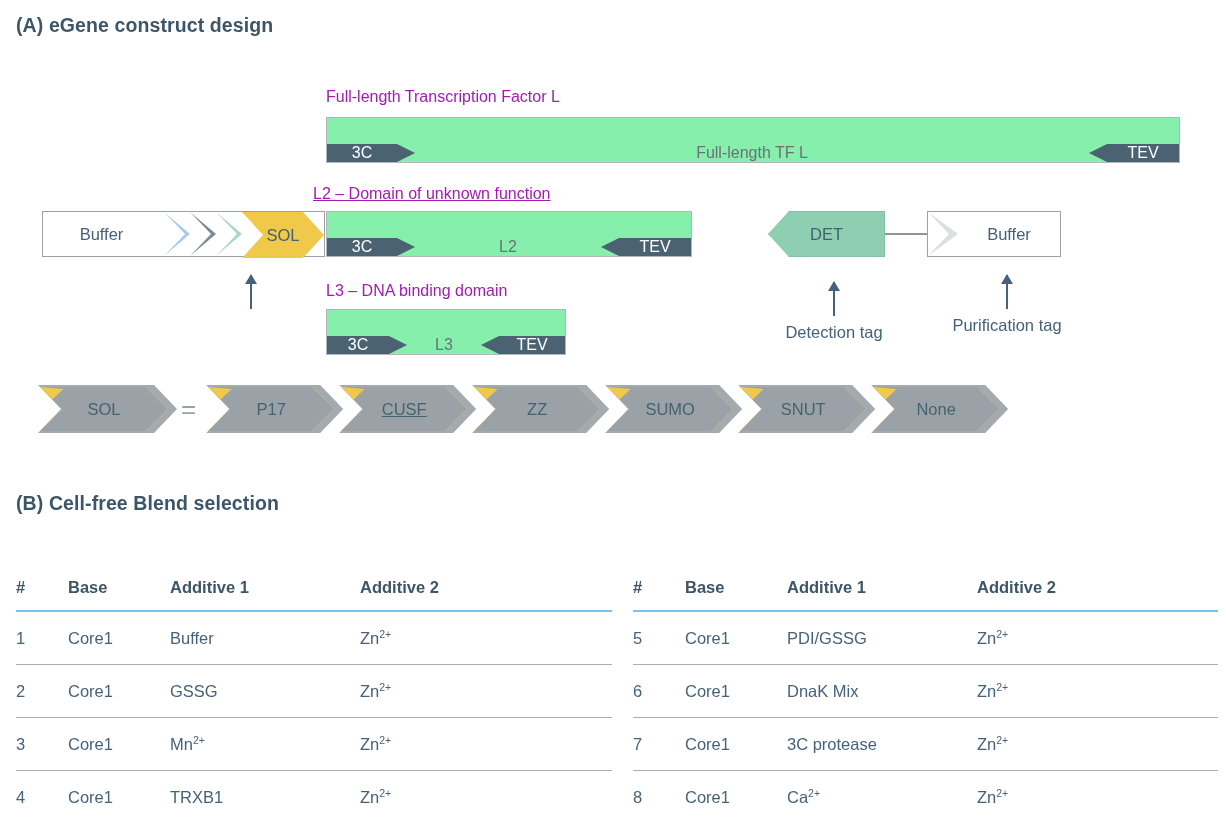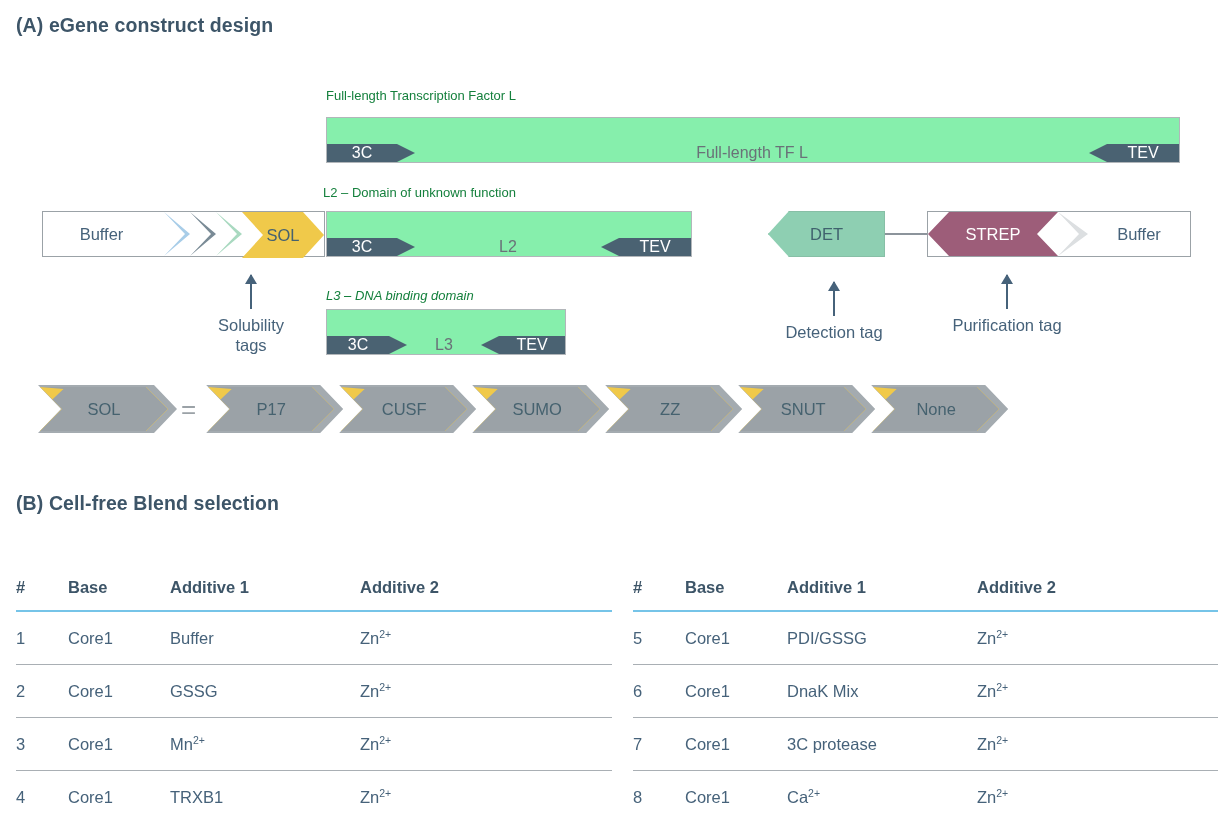--- a/index.html
+++ b/index.html
@@ -24,22 +24,22 @@
     color: #3d5568;
     letter-spacing: 0.1px;
     white-space: nowrap;
   }
   #title-a { left: 16px; top: 14px; }
   #title-b { left: 16px; top: 492px; text-align: right; }
 
   
   .construct-label {
     position: absolute;
-    font-size: 13px;
-    color: #15803d;
+    font-size: 16px;
+    color: #a21caf;
     white-space: nowrap;
   }
 
   
   .construct {
     position: absolute;
     background: #86efac;
     border: 1px solid #b2b6ba;
     display: flex;
     align-items: flex-end;
@@ -217,82 +217,79 @@
 
 <div class="section-title" id="title-a">(A) eGene construct design</div>
 
 <div class="construct-label" style="left:326px; top:88px;">Full-length Transcription Factor L</div>
 <div class="construct" id="construct-1" style="left:326px; top:117px; width:854px; height:46px;">
   <div class="seg seg-3c" style="width:88px;">3C</div>
   <div class="seg seg-body">Full-length TF L</div>
   <div class="seg seg-tev" style="width:90px;">TEV</div>
 </div>
 
-<div class="construct-label" style="left:323px; top:185px;">L2 – Domain of unknown function</div>
+<div class="construct-label" style="left:313px; top:185px;text-decoration:underline;">L2 – Domain of unknown function</div>
 <div class="construct" id="construct-2" style="left:326px; top:211px; width:366px; height:46px;">
   <div class="seg seg-3c" style="width:88px;">3C</div>
   <div class="seg seg-body">L2</div>
   <div class="seg seg-tev" style="width:90px;">TEV</div>
 </div>
 
-<div class="construct-label" style="left:326px; top:288px;font-style:italic;">L3 – DNA binding domain</div>
+<div class="construct-label" style="left:326px; top:282px;">L3 – DNA binding domain</div>
 <div class="construct" id="construct-3" style="left:326px; top:309px; width:240px; height:46px;">
   <div class="seg seg-3c" style="width:80px;">3C</div>
   <div class="seg seg-body">L3</div>
   <div class="seg seg-tev" style="width:84px;">TEV</div>
 </div>
 
 <div id="tag-group-left">
   <div class="tg-buffer">Buffer</div>
   <div class="mini-chev" style="background:#a8cde8; margin-left:4px;"></div>
   <div class="mini-chev" style="background:#7a8b96;"></div>
   <div class="mini-chev" style="background:#a9d9c0;"></div>
   <div class="chev chev-right" style="width:82px; background:#f0c94a; color:#46626f;">SOL</div>
 </div>
 
 <div id="tag-group-right">
   <div class="chev chev-left-flat" style="width:117px; background:#8ecfb2; color:#40626e; border:1px solid #87bfa6;">DET</div>
   <div class="connector"></div>
   <div style="display:flex; align-items:stretch; height:46px; border:1px solid #9ba2a7; background:#ffffff;">
-    <div class="chev chev-left" style="width:130px; background:#9d5d79; color:#ffffff; height:100%;">STREP</div>
     <div class="mini-chev" style="background:#dcdfe1; width:30px;"></div>
     <div style="width:102px; display:flex; align-items:center; justify-content:center; font-size:16.5px; color:#46627a;">Buffer</div>
   </div>
 </div>
 
 <div class="anno" style="left:186px; top:275px; width:130px;">
   <div class="anno-arrow" style="height:34px;"></div>
-  <div class="anno-text">Solubility
-tags</div>
 </div>
 <div class="anno" style="left:768px; top:282px; width:132px;">
   <div class="anno-arrow" style="height:34px;"></div>
   <div class="anno-text">Detection tag</div>
 </div>
 <div class="anno" style="left:940px; top:275px; width:134px;">
   <div class="anno-arrow" style="height:34px;"></div>
   <div class="anno-text">Purification tag</div>
 </div>
 
 <div class="chev-row" id="sol-legend" style="left:40px; top:387px;">
   <div class="lg-wrap">
       <div class="lg-chev" style="width:128px;">SOL</div>
     </div>
   <div class="equals">=</div>
   <div class="lg-wrap">
       <div class="lg-chev" style="width:126px;">P17</div>
     </div>
   <div class="lg-wrap">
-      <div class="lg-chev" style="width:126px;">CUSF</div>
+      <div class="lg-chev" style="width:126px;text-decoration:underline;">CUSF</div>
+    </div>
+  <div class="lg-wrap">
+      <div class="lg-chev" style="width:126px;">ZZ</div>
     </div>
   <div class="lg-wrap">
       <div class="lg-chev" style="width:126px;">SUMO</div>
-    </div>
-  <div class="lg-wrap">
-      <div class="lg-chev" style="width:126px;">ZZ</div>
     </div>
   <div class="lg-wrap">
       <div class="lg-chev" style="width:126px;">SNUT</div>
     </div>
   <div class="lg-wrap">
       <div class="lg-chev" style="width:126px;">None</div>
     </div>
 </div>
 
 <div class="section-title" id="title-b">(B) Cell-free Blend selection</div>

